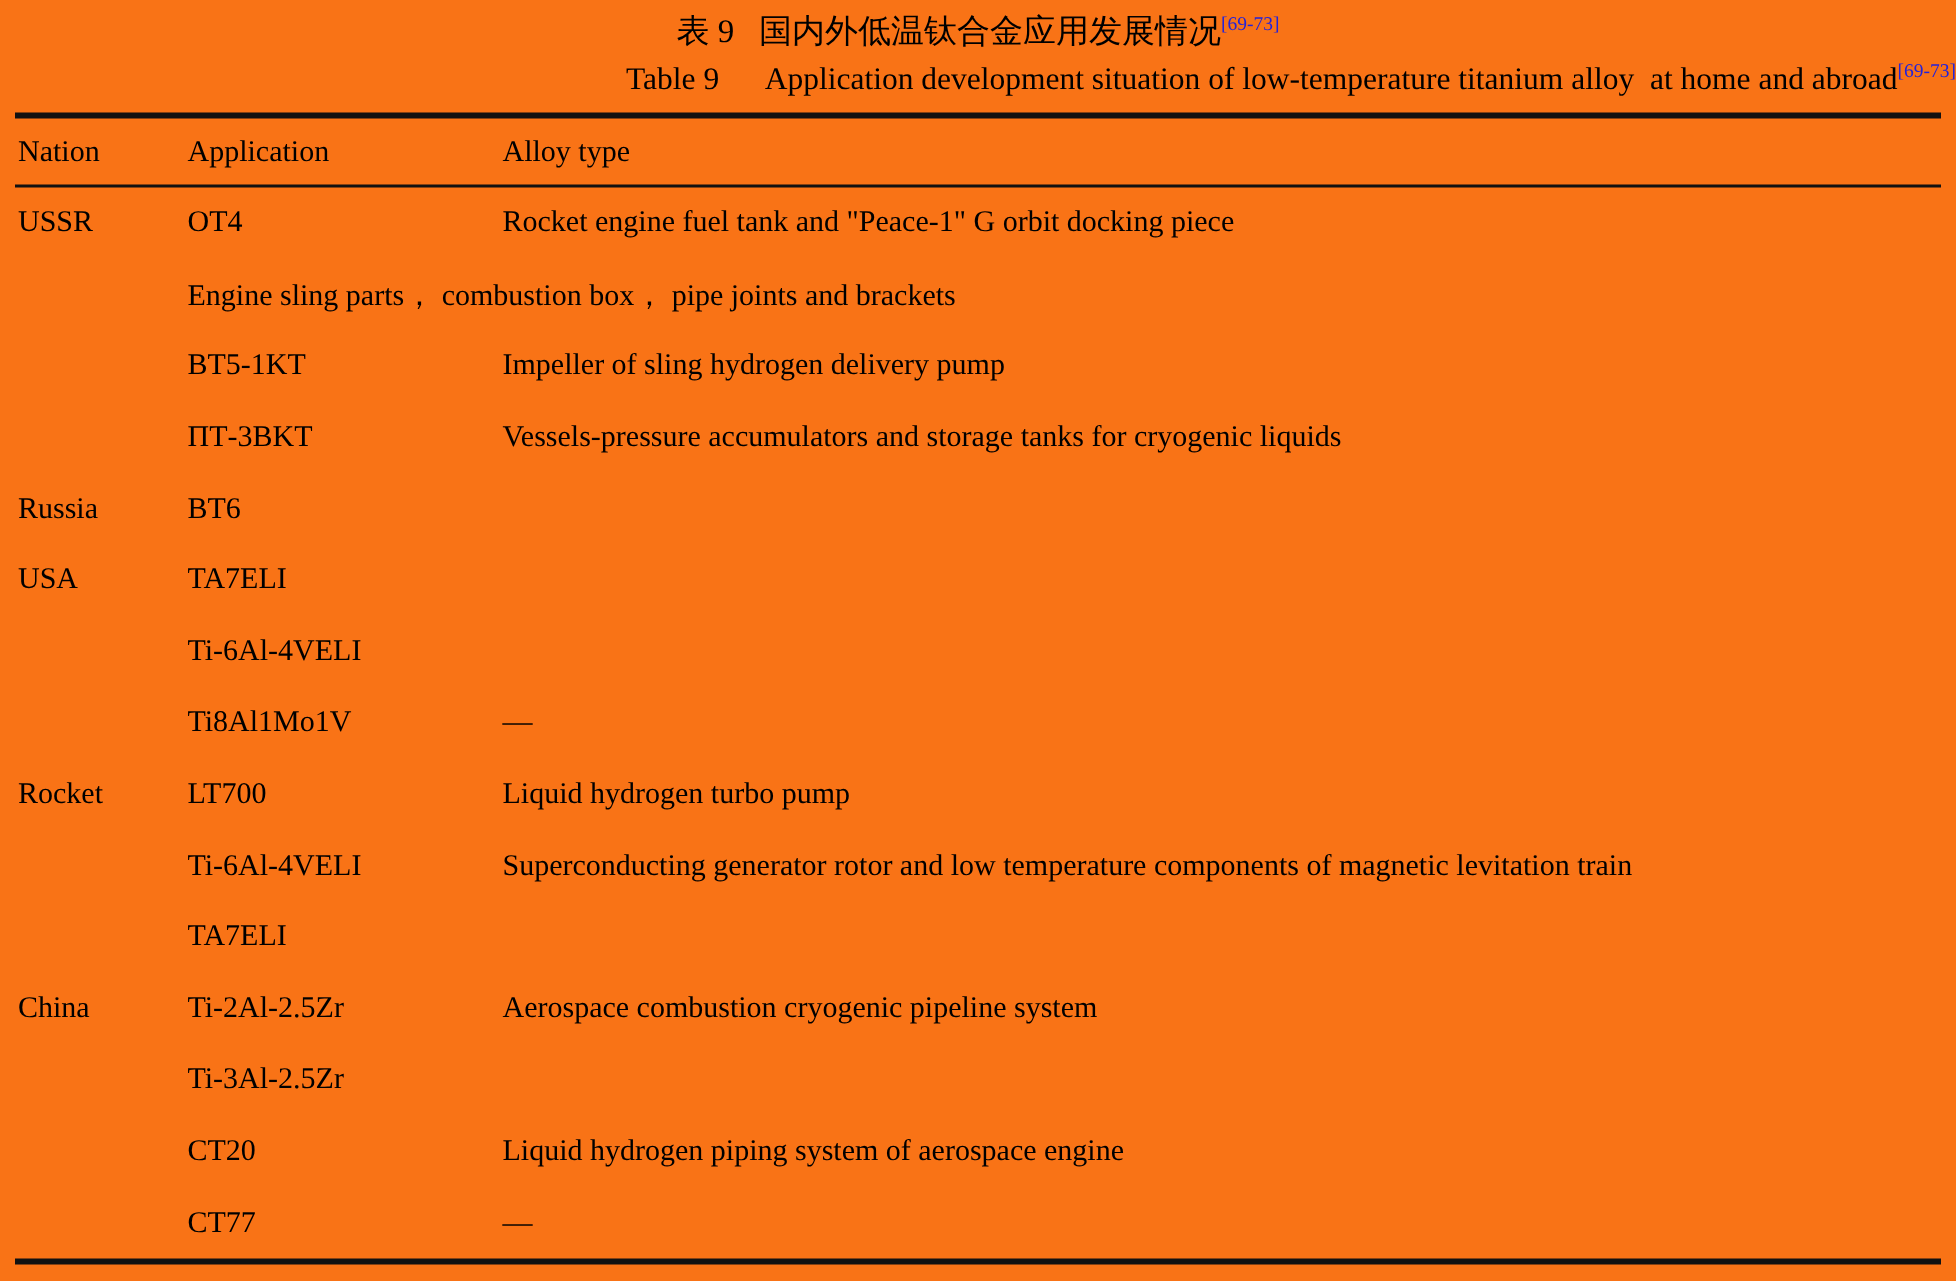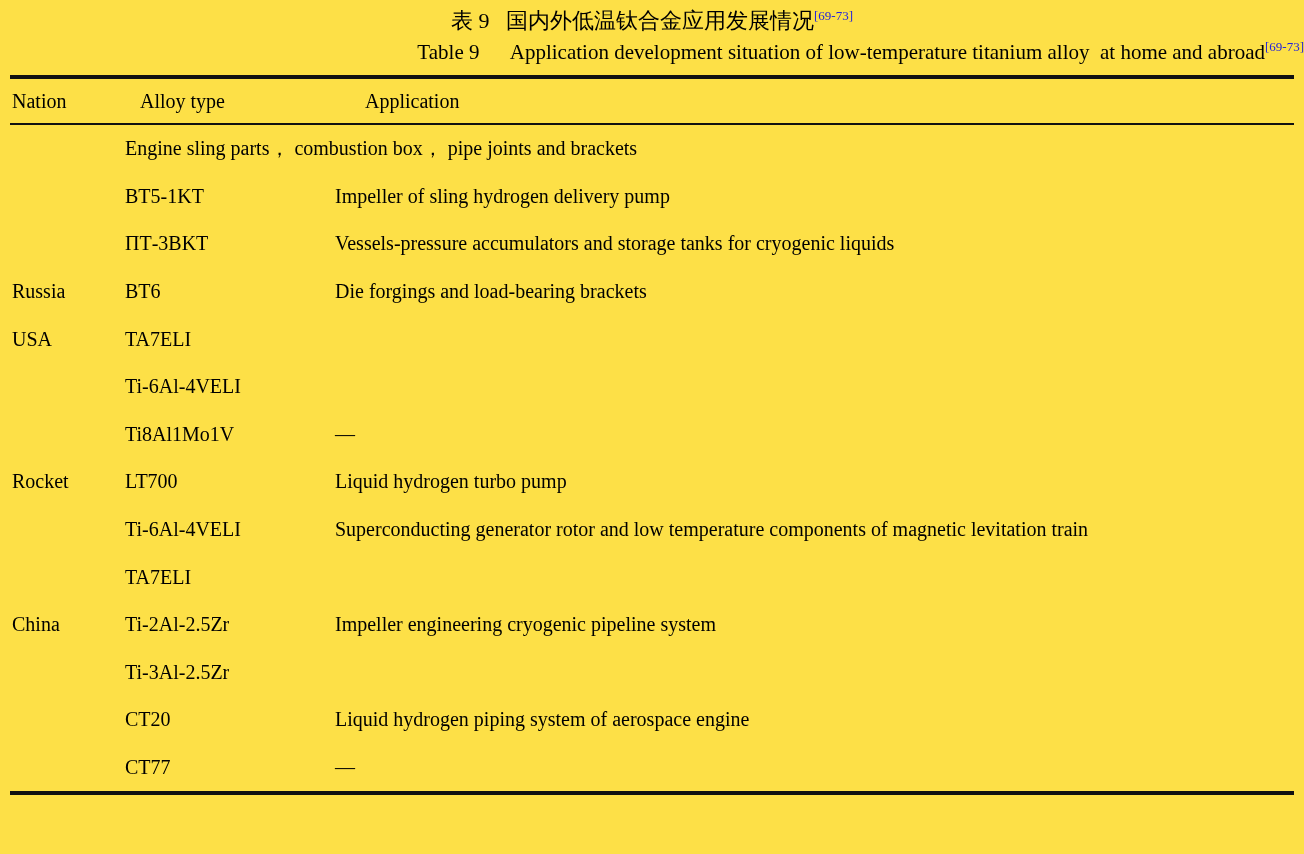--- a/index.html
+++ b/index.html
@@ -1,21 +1,21 @@
 <!DOCTYPE html>
 <html><head>
 <meta charset="utf-8">
 <style>
   * { margin: 0; padding: 0; box-sizing: border-box; }
   body { background: #ffffff; }
   .page {
     position: relative;
     width: 1304px;
     height: 854px;
-    background: #fde047;
+    background: #f97316;
     color: #000000;
     font-family: "Liberation Serif", "DejaVu Serif", serif;
     overflow: hidden;
   }
   .title-cn {
     padding-top: 7px;
     text-align: center;
     font-size: 22px;
     line-height: 27px;
     white-space: pre;
@@ -37,63 +37,67 @@
   }
   .rule { width: 100%; }
   .rule.thick { height: 4px; background: #111111; }
   .rule.thin  { height: 2px; background: #111111; }
   .row {
     display: grid;
     grid-template-columns: 113px 210px 1fr;
     align-items: center;
     font-size: 20px;
   }
-  .row.header { height: 44px; gap: 15px; }
+  .row.header { height: 44px; }
   .row.body   { height: 47.6px; }
   .cell { padding-left: 2px; white-space: pre; }
 </style>
 </head>
 <body>
 
 <div class="page">
 
   <div class="title-cn"><span>表 9   国内外低温钛合金应用发展情况</span><sup class="ref" style="color: rgb(34, 34, 221);">[69-73]</sup></div>
 
   <div class="title-en"><span>Table 9      Application development situation of low-temperature titanium alloy  at home and abroad</span><sup class="ref" style="color: rgb(34, 34, 221);">[69-73]</sup></div>
 
   <div class="table-wrap">
     <div class="rule thick" style="background: rgb(17, 17, 17);"></div>
 
     <div class="row header">
       <div class="cell">Nation</div>
+      <div class="cell">Application</div>
       <div class="cell">Alloy type</div>
-      <div class="cell">Application</div>
     </div>
 
     <div class="rule thin" style="background: rgb(17, 17, 17);"></div>
 
     <div id="tbody">
+        <div class="row body">
+          <div class="cell">USSR</div>
+          <div class="cell">OT4</div>
+          <div class="cell">Rocket engine fuel tank and "Peace-1" G orbit docking piece</div>
+        </div>
         <div class="row body">
           <div class="cell"></div>
           <div class="cell">Engine sling parts， combustion box， pipe joints and brackets</div>
         </div>
         <div class="row body">
           <div class="cell"></div>
           <div class="cell">BT5-1KT</div>
           <div class="cell">Impeller of sling hydrogen delivery pump</div>
         </div>
         <div class="row body">
           <div class="cell"></div>
           <div class="cell">ПТ-3BKT</div>
           <div class="cell">Vessels-pressure accumulators and storage tanks for cryogenic liquids</div>
         </div>
         <div class="row body">
           <div class="cell">Russia</div>
           <div class="cell">BT6</div>
-          <div class="cell">Die forgings and load-bearing brackets</div>
         </div>
         <div class="row body">
           <div class="cell">USA</div>
           <div class="cell">TA7ELI</div>
         </div>
         <div class="row body">
           <div class="cell"></div>
           <div class="cell">Ti-6Al-4VELI</div>
           <div class="cell"></div>
         </div>
@@ -113,21 +117,21 @@
           <div class="cell">Superconducting generator rotor and low temperature components of magnetic levitation train</div>
         </div>
         <div class="row body">
           <div class="cell"></div>
           <div class="cell">TA7ELI</div>
           <div class="cell"></div>
         </div>
         <div class="row body">
           <div class="cell">China</div>
           <div class="cell">Ti-2Al-2.5Zr</div>
-          <div class="cell">Impeller engineering cryogenic pipeline system</div>
+          <div class="cell">Aerospace combustion cryogenic pipeline system</div>
         </div>
         <div class="row body">
           <div class="cell"></div>
           <div class="cell">Ti-3Al-2.5Zr</div>
           <div class="cell"></div>
         </div>
         <div class="row body">
           <div class="cell"></div>
           <div class="cell">CT20</div>
           <div class="cell">Liquid hydrogen piping system of aerospace engine</div>

